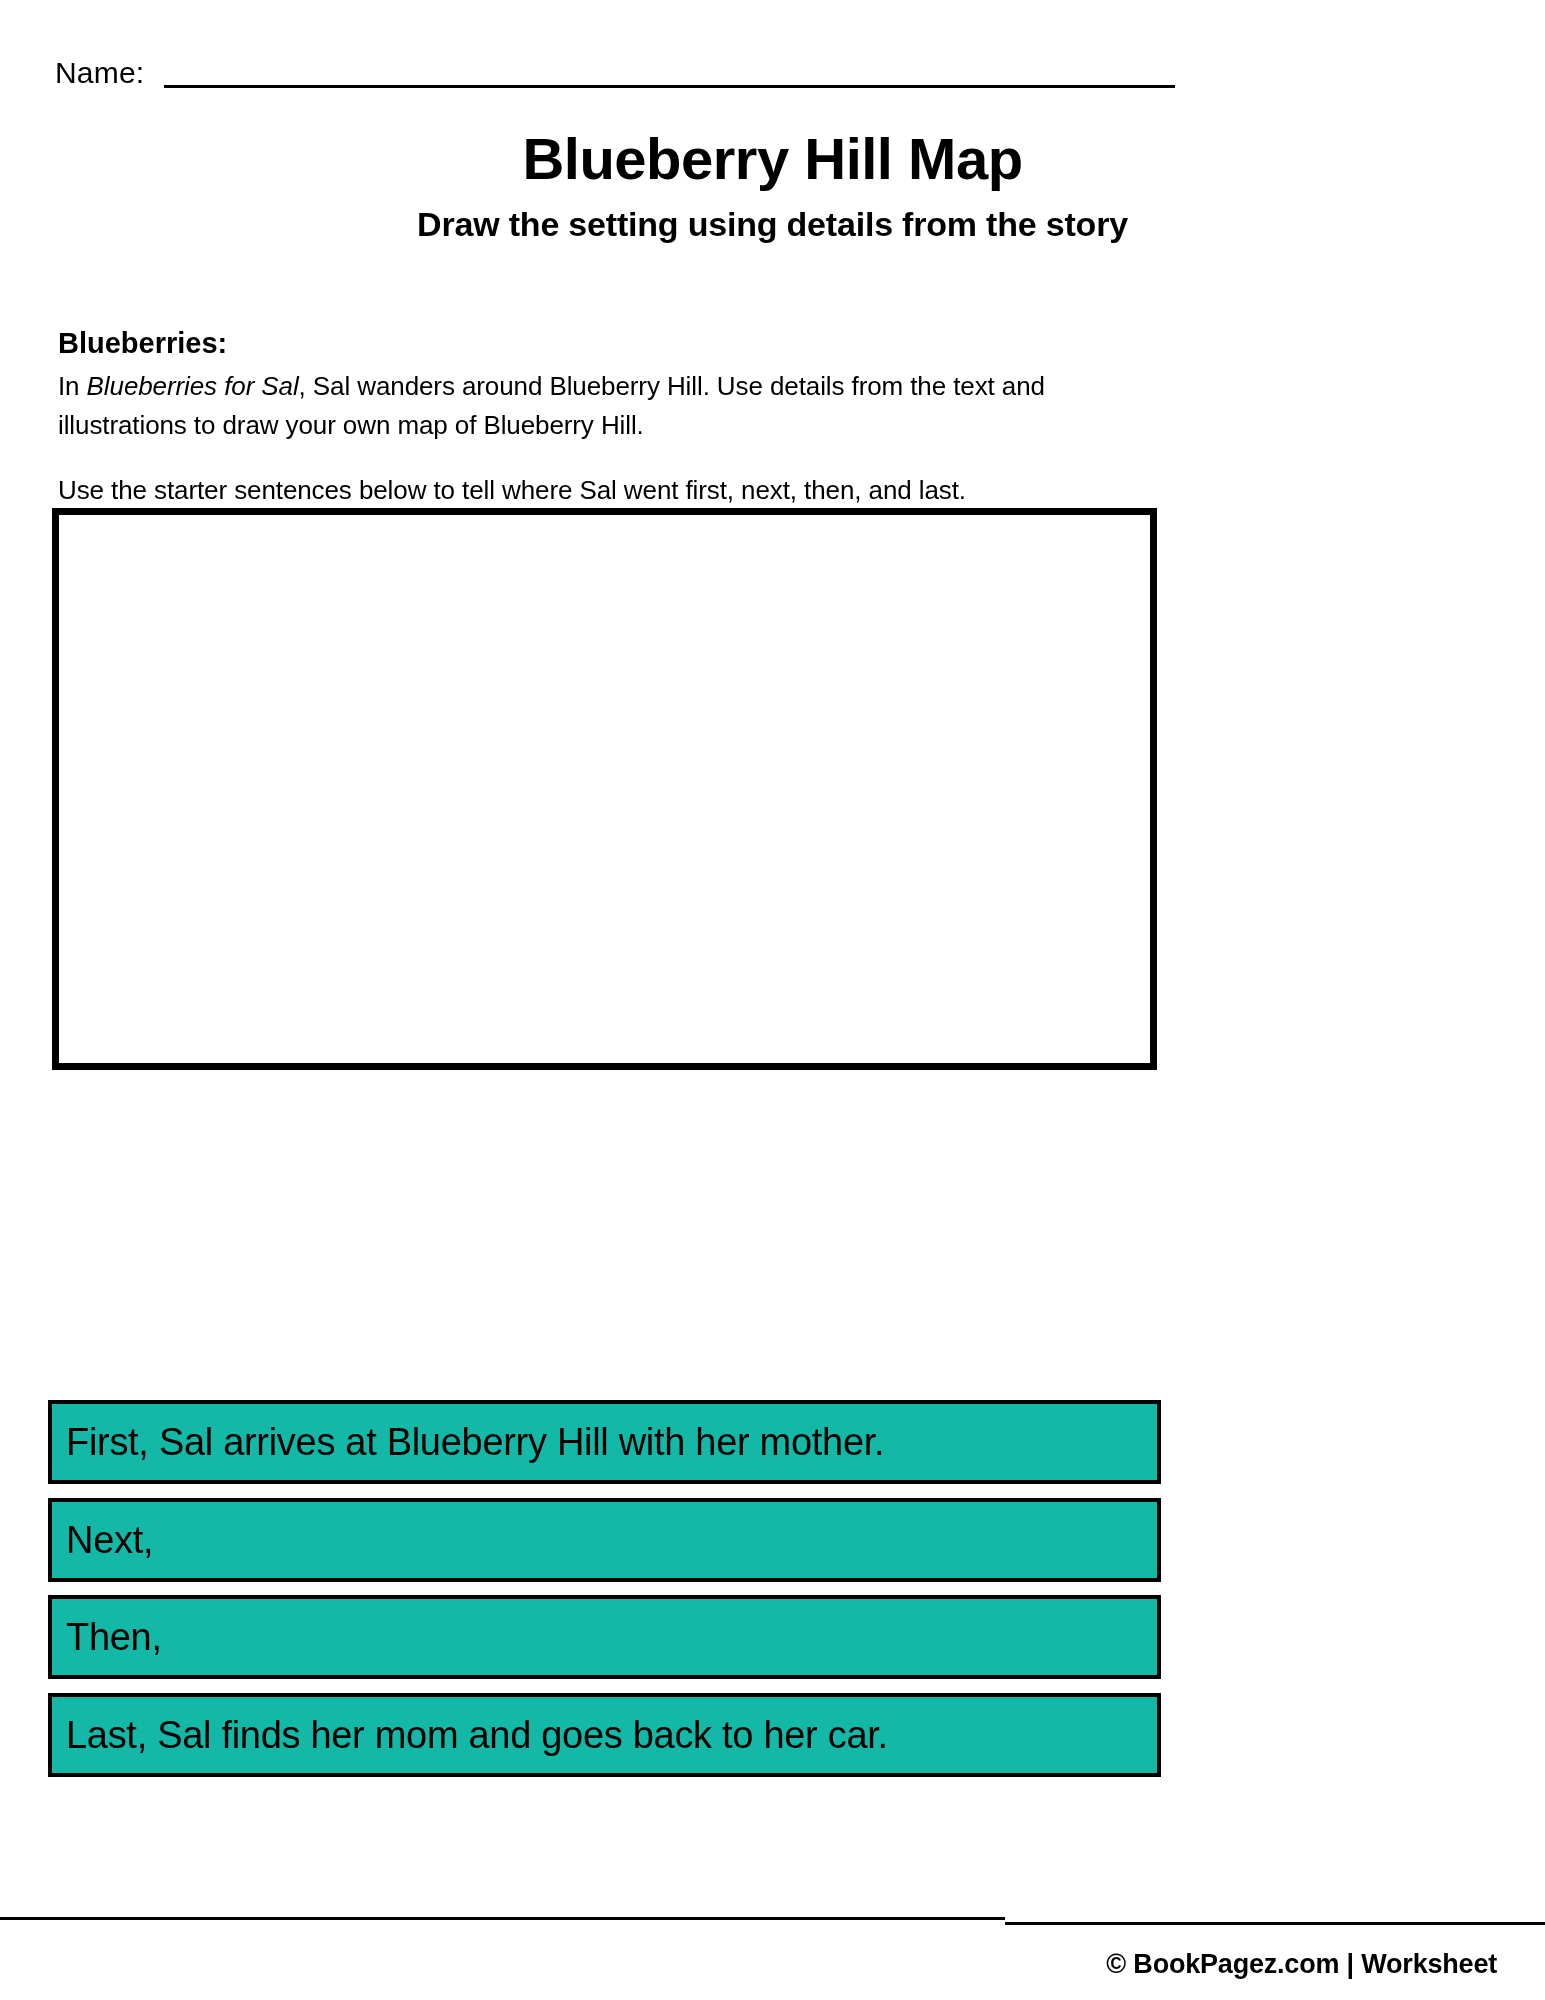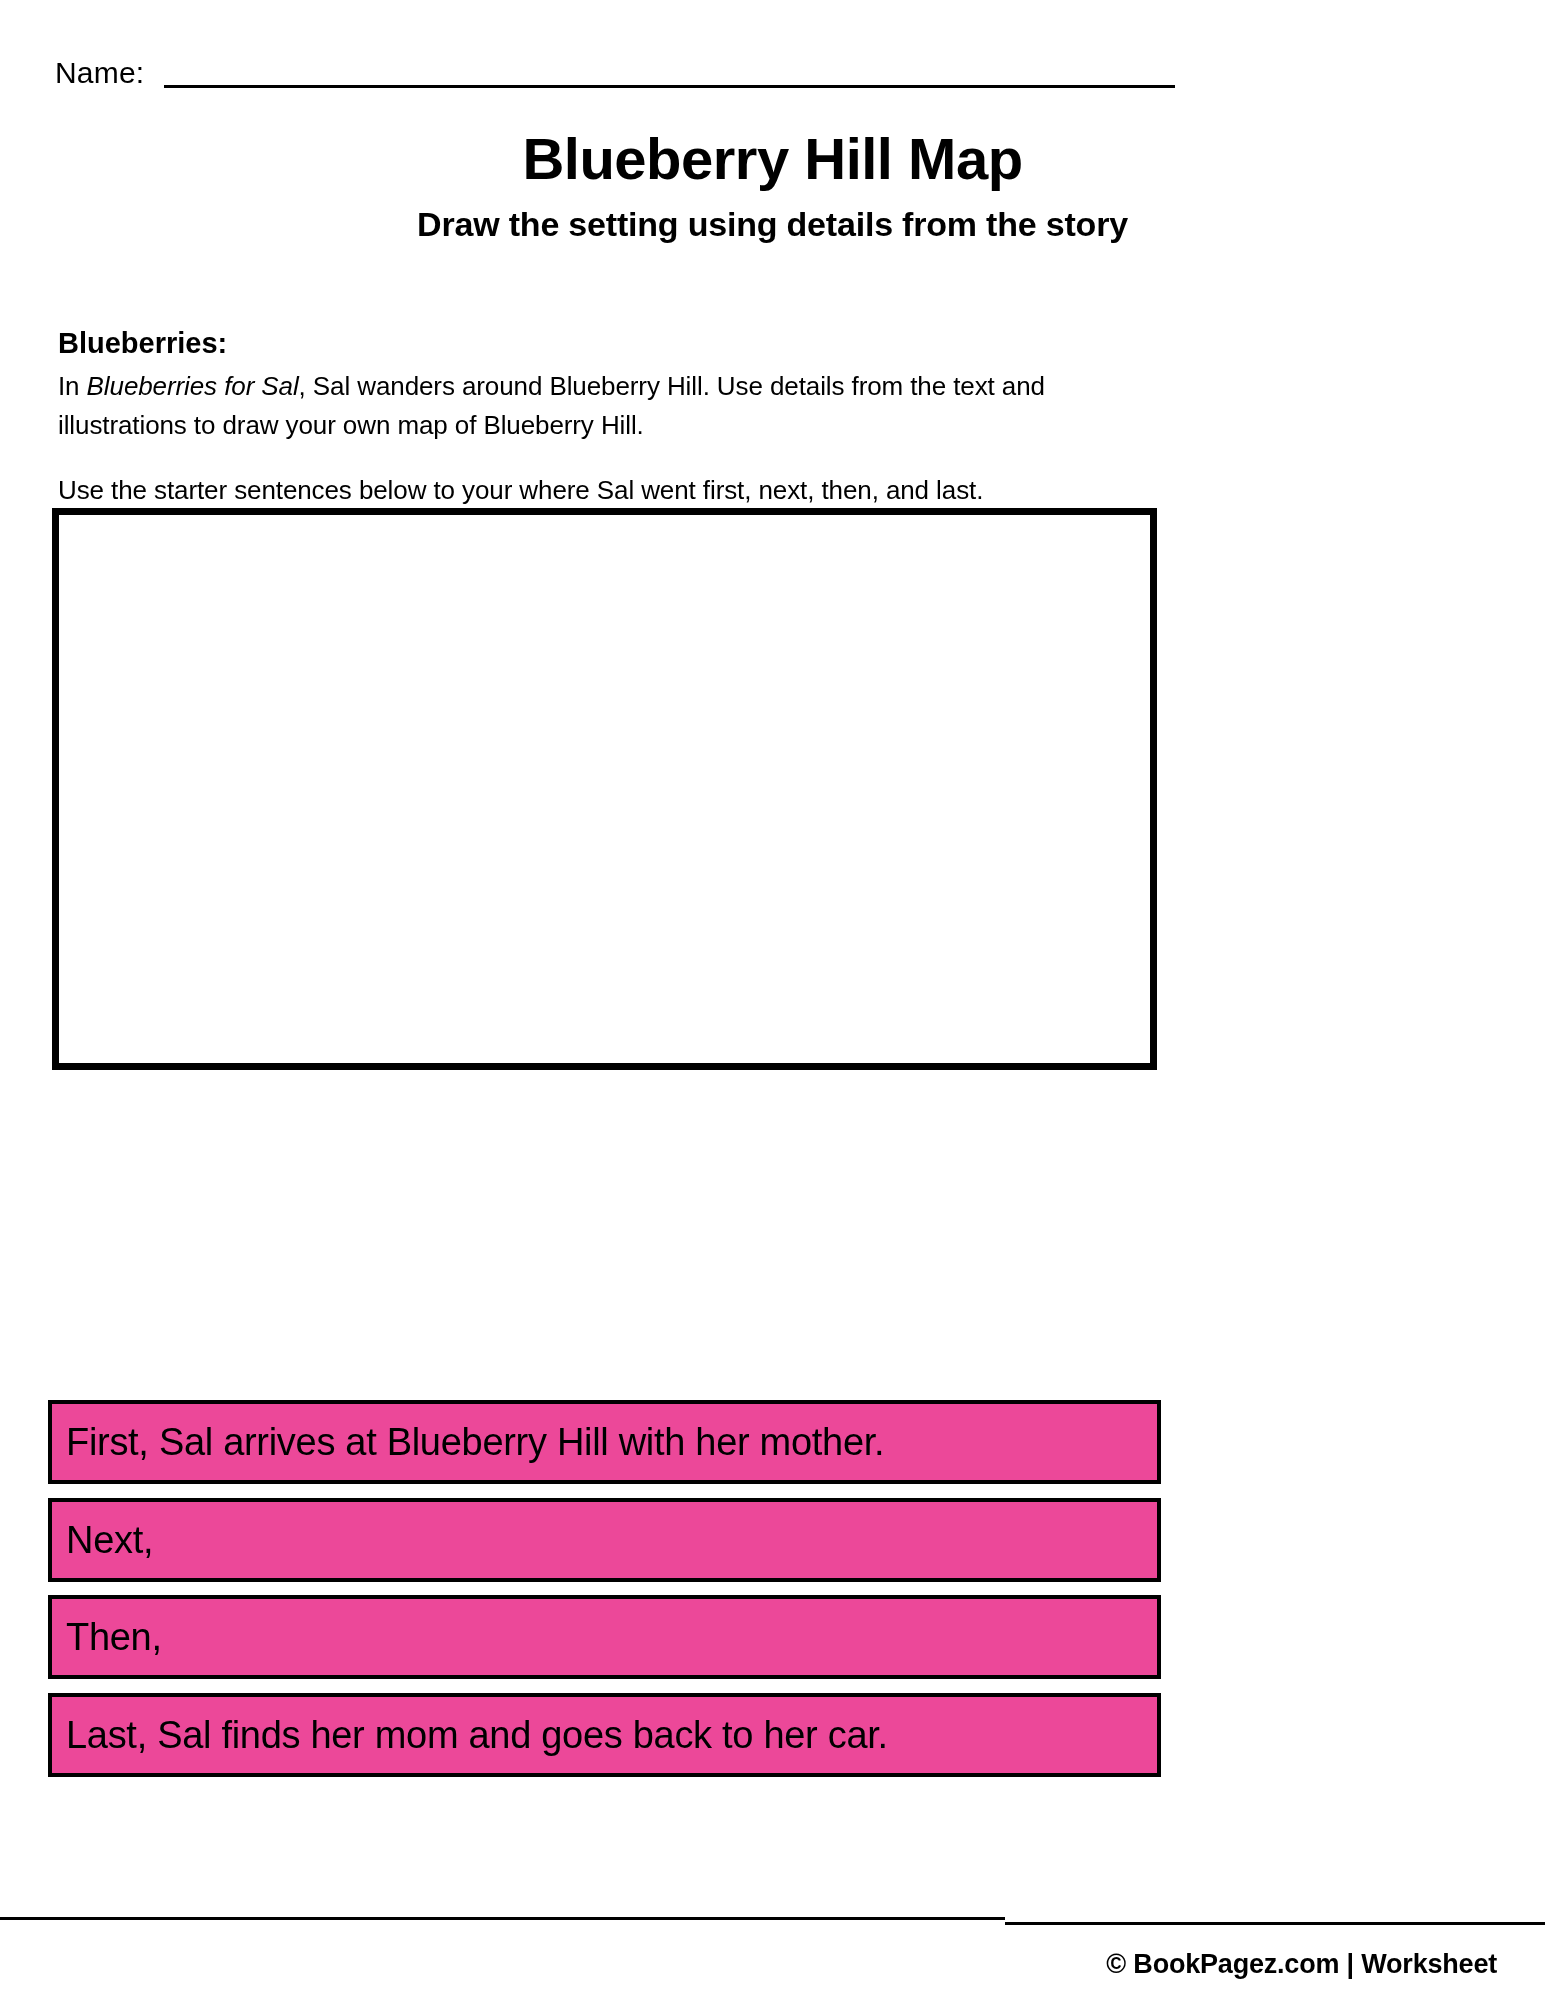--- a/index.html
+++ b/index.html
@@ -113,21 +113,21 @@
   }
 
   
   .sent-box {
     position: absolute;
     left: 48px;
     width: 1113px;
     height: 84px;
     border: 4px solid #000;
     box-sizing: border-box;
-    background: #ec4899;
+    background: #14b8a6;
     display: flex;
     align-items: center;
   }
   .sent-text {
     font-size: 38px;
     line-height: 44px;
     padding-left: 14px;
     letter-spacing: -0.3px;
     white-space: nowrap;
   }
@@ -173,21 +173,21 @@
     <span class="name-label">Name:</span>
     <span class="name-line"></span>
   </div>
 
   <div class="title">Blueberry Hill Map</div>
   <div class="subtitle">Draw the setting using details from the story</div>
 
   <div class="directions-wrap">
     <div class="directions-heading">Blueberries:</div>
     <div class="para"><span>In </span><em>Blueberries for Sal</em><span>, Sal wanders around Blueberry Hill.  Use details from the text and illustrations to draw your own map of Blueberry Hill.</span></div>
-    <div class="para spaced">Use the starter sentences below to your where Sal went first, next, then, and last.</div>
+    <div class="para spaced">Use the starter sentences below to tell where Sal went first, next, then, and last.</div>
     <div class="para spaced"><b>Bonus:</b><span> Label the places Sal went on your map.</span></div>
   </div>
 
   <div class="draw-box"></div>
 
   <div class="sent-box sent-1">
     <span class="sent-text">First, Sal arrives at Blueberry Hill with her mother.</span>
   </div>
   <div class="sent-box sent-2">
     <span class="sent-text">Next,</span>

